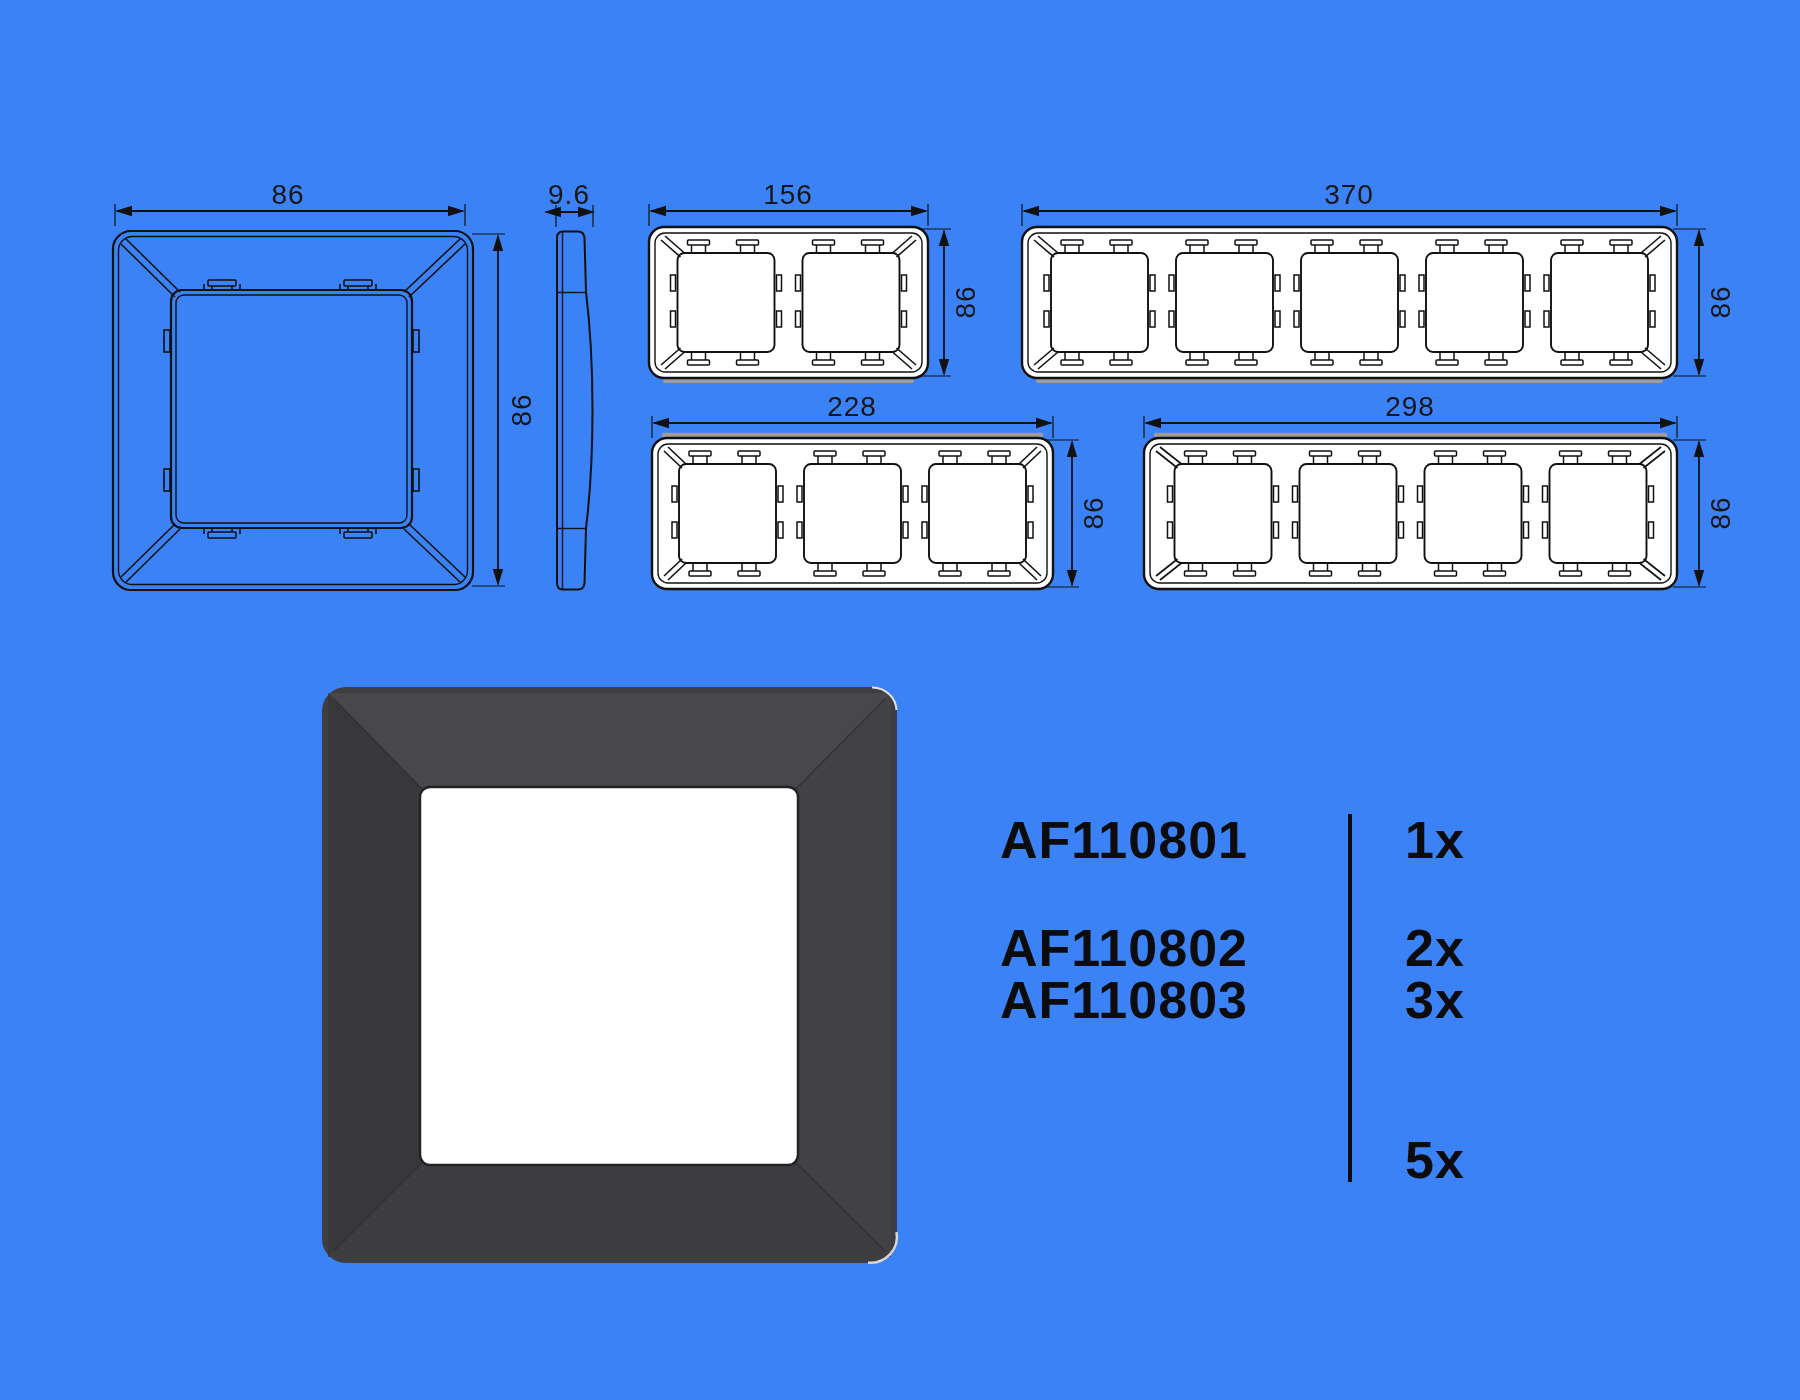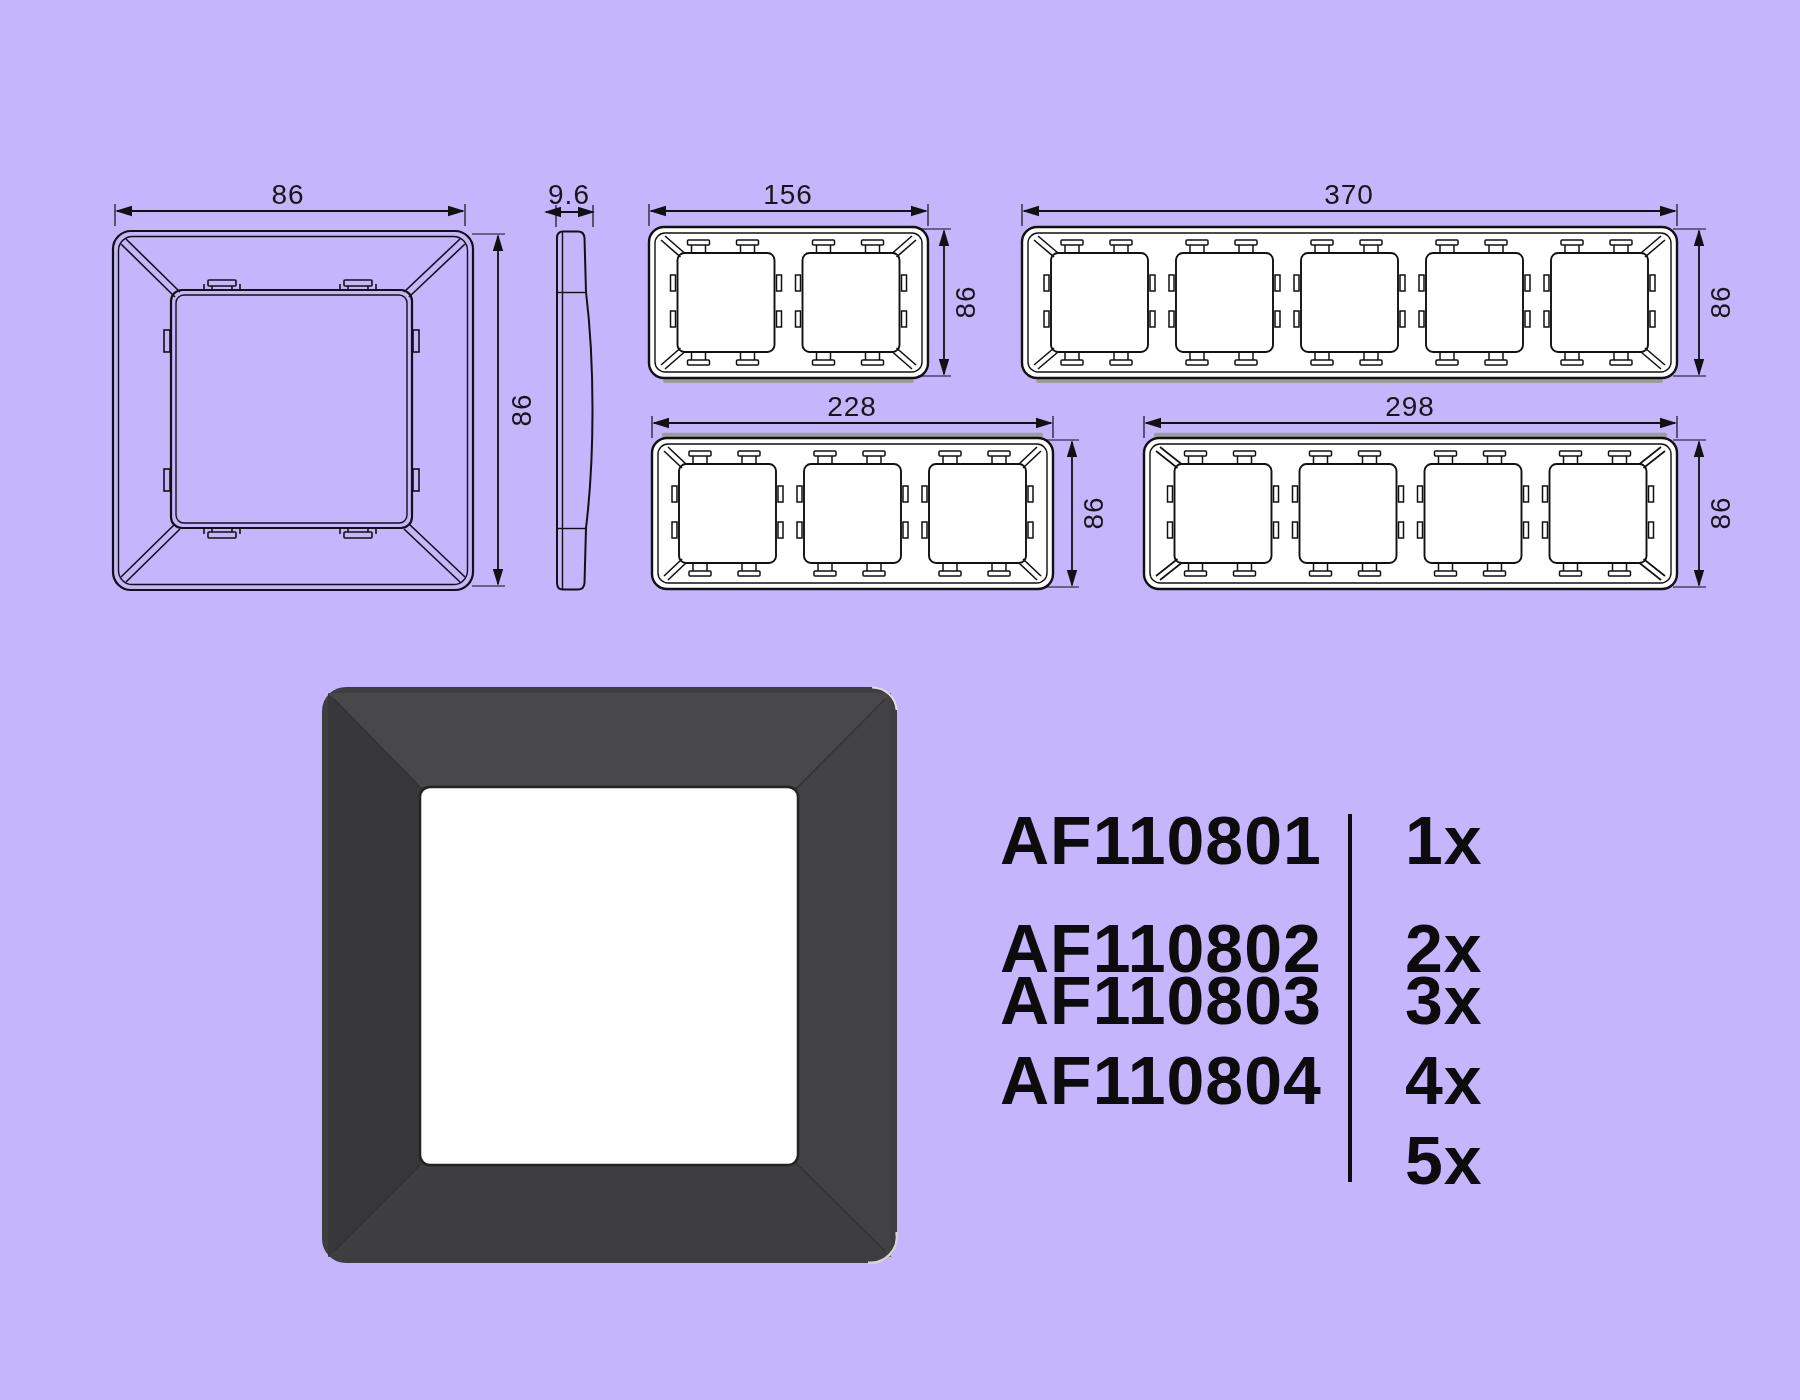--- a/index.html
+++ b/index.html
@@ -1,22 +1,22 @@
 <!DOCTYPE html>
 <html><head>
 <meta charset="utf-8">
 <style>
   html,body{margin:0;padding:0;background:#fff;}
-  .canvas{position:relative;width:1800px;height:1400px;background:#c4b5fd;overflow:hidden;
+  .canvas{position:relative;width:1800px;height:1400px;background:#3b82f6;overflow:hidden;
           font-family:"Liberation Sans", sans-serif;}
   svg{position:absolute;left:0;top:0;}
   svg text{font-family:"Liberation Sans", sans-serif;font-size:28px;fill:#161616;letter-spacing:1px;}
   .ptable{position:absolute;left:0;top:0;width:1800px;height:1400px;}
   .prow{position:absolute;left:1000px;width:560px;height:80px;line-height:80px;
-        font-size:68px;font-weight:bold;color:#0c0c0c;letter-spacing:1px;}
+        font-size:52px;font-weight:bold;color:#0c0c0c;letter-spacing:1px;}
   .prow .part{position:absolute;left:0;}
   .prow .qty{position:absolute;left:405px;}
   .tdivider{position:absolute;left:1348px;top:814px;width:4px;height:368px;background:#0c0c0c;}
 </style>
 </head>
 <body>
 
 <div class="canvas">
 
   <svg id="diagram" width="1800" height="1400" viewBox="0 0 1800 1400">
@@ -527,21 +527,17 @@
       <span class="qty">1x</span>
     </div>
     <div class="prow" style="top:908px">
       <span class="part">AF110802</span>
       <span class="qty">2x</span>
     </div>
     <div class="prow" style="top:960px">
       <span class="part">AF110803</span>
       <span class="qty">3x</span>
     </div>
-    <div class="prow" style="top:1040px">
-      <span class="part">AF110804</span>
-      <span class="qty">4x</span>
-    </div>
     <div class="prow" style="top:1120px">
       <span class="qty">5x</span>
     </div>
   </div>
 </div>
 
 </body></html>

